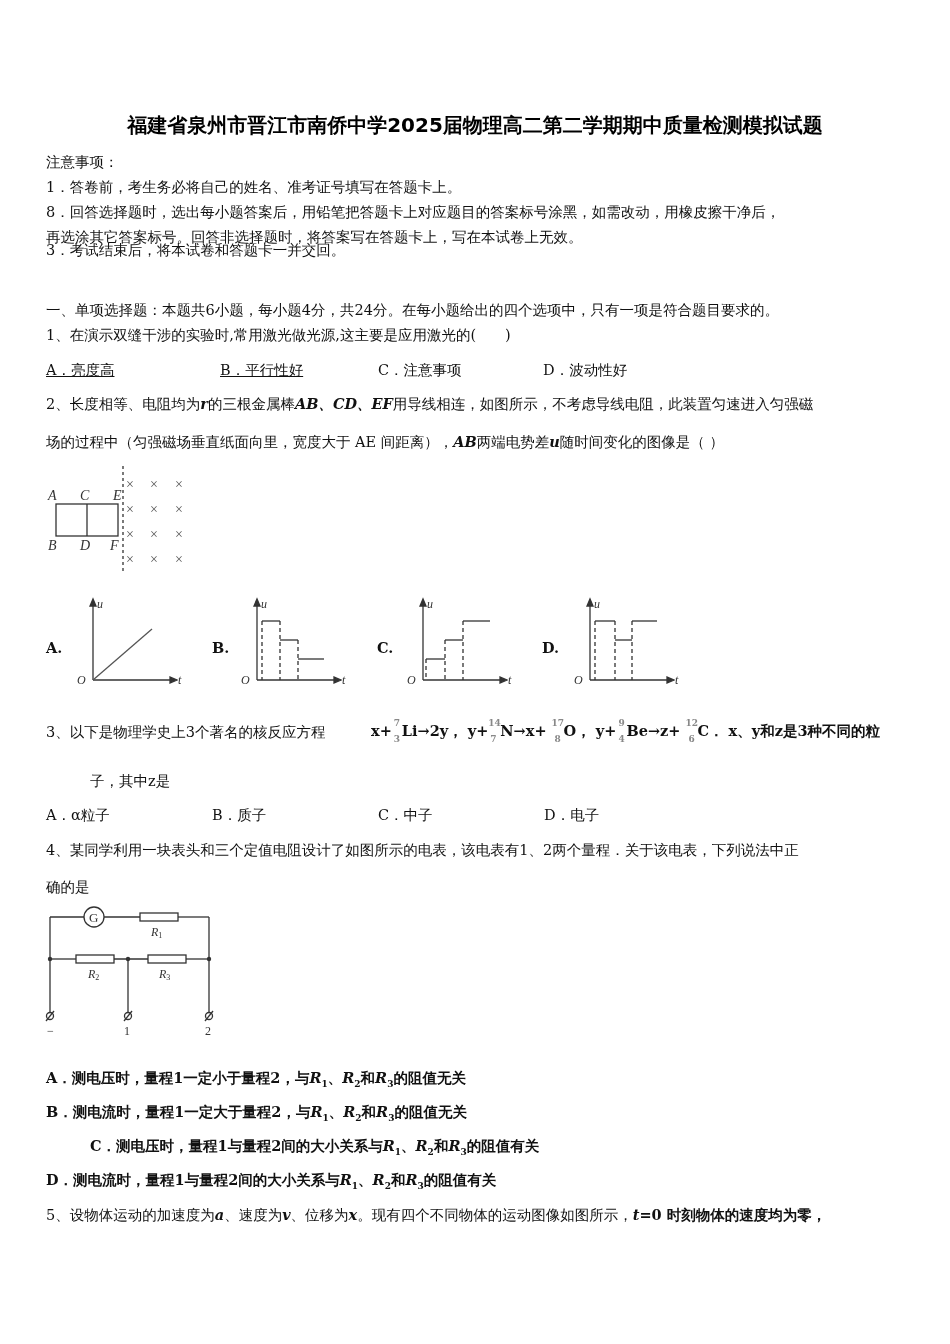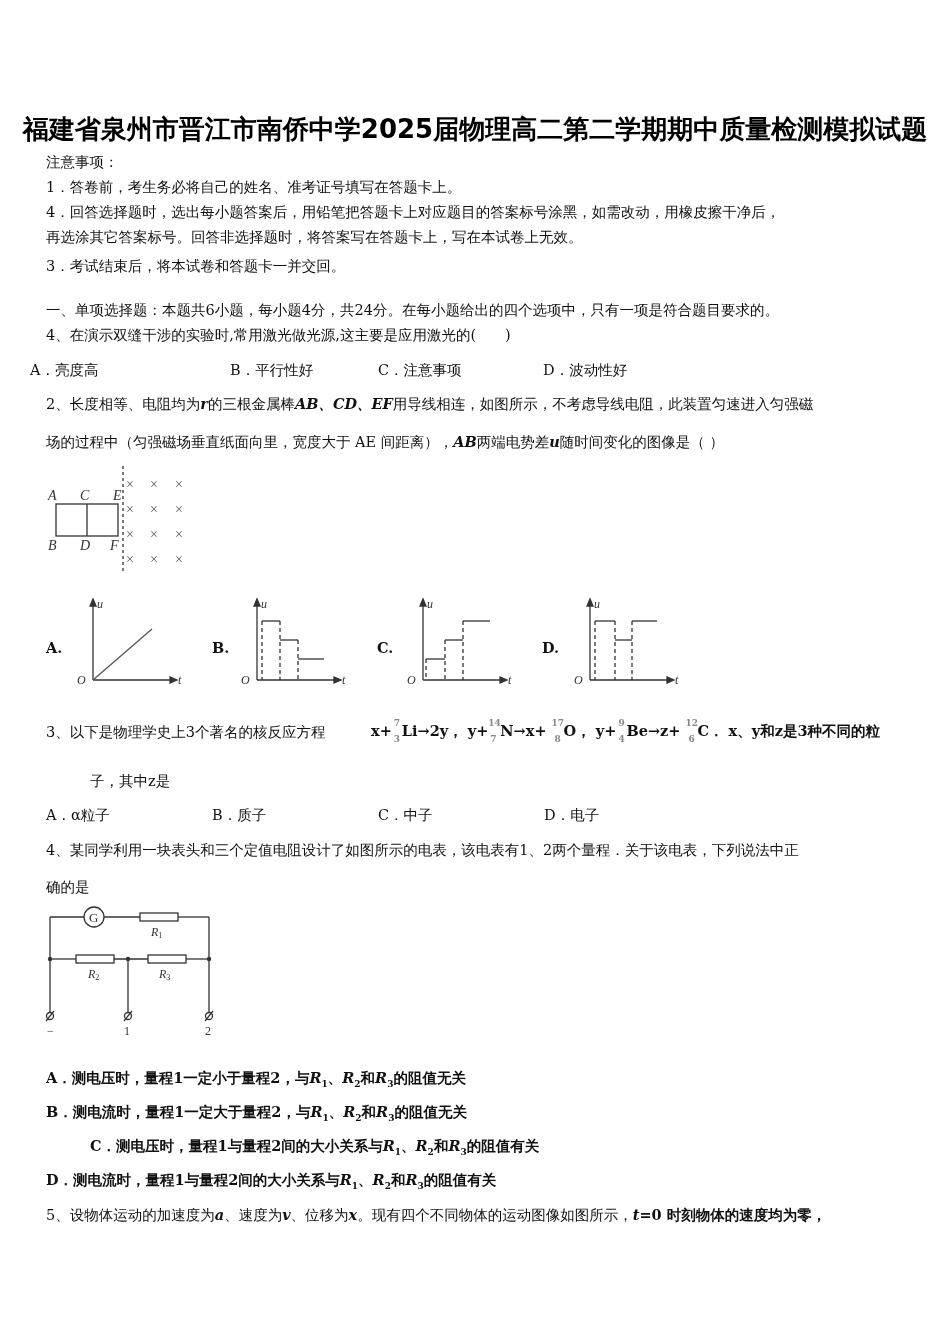--- a/index.html
+++ b/index.html
@@ -5,46 +5,46 @@
     html, body { margin: 0; padding: 0; background: #ffffff; }
     body {
       width: 950px; height: 1344px; position: relative; overflow: hidden;
       font-family: "DejaVu Serif", "Liberation Serif", serif;
       color: #111;
     }
     .abs { position: absolute; white-space: nowrap; }
     .title {
       left: 0; width: 950px; top: 112px; text-align: center;
       font-family: "DejaVu Sans", "Liberation Sans", sans-serif;
-      font-weight: bold; font-size: 26px; letter-spacing: 0px; color: #000;
+      font-weight: bold; font-size: 20px; letter-spacing: 0px; color: #000;
     }
     .txt { font-size: 14.5px; line-height: 20px; }
     .bold { font-weight: bold; }
     .sup-num { position: absolute; font-size: 9px; color: #888; }
     .eqline { font-size: 14.5px; }
     svg text { font-family: "Liberation Serif", "DejaVu Serif", serif; }
     i.var { font-style: italic; font-weight: bold; }
     sub { font-size: 9px; }
   </style>
 </head>
 <body>
 
 <div class="abs title">福建省泉州市晋江市南侨中学2025届物理高二第二学期期中质量检测模拟试题</div>
 
 <div class="abs txt" style="left:46px; top:152px;">注意事项：</div>
 <div class="abs txt" style="left:46px; top:177px;">1．答卷前，考生务必将自己的姓名、准考证号填写在答题卡上。</div>
-<div class="abs txt" style="left:46px; top:202px;">4．回答选择题时，选出每小题答案后，用铅笔把答题卡上对应题目的答案标号涂黑，如需改动，用橡皮擦干净后，</div>
+<div class="abs txt" style="left:46px; top:202px;">8．回答选择题时，选出每小题答案后，用铅笔把答题卡上对应题目的答案标号涂黑，如需改动，用橡皮擦干净后，</div>
 <div class="abs txt" style="left:46px; top:227px;">再选涂其它答案标号。回答非选择题时，将答案写在答题卡上，写在本试卷上无效。</div>
-<div class="abs txt" style="left:46px; top:256px;text-align:right;">3．考试结束后，将本试卷和答题卡一并交回。</div>
+<div class="abs txt" style="left:46px; top:240px;text-align:right;">3．考试结束后，将本试卷和答题卡一并交回。</div>
 
 <div class="abs txt" style="left:46px; top:300px;">一、单项选择题：本题共6小题，每小题4分，共24分。在每小题给出的四个选项中，只有一项是符合题目要求的。</div>
 
-<div class="abs txt" style="left:46px; top:325px;">4、在演示双缝干涉的实验时,常用激光做光源,这主要是应用激光的(　　)</div>
-<div class="abs txt" style="left:30px; top:360px;">A．亮度高</div>
-<div class="abs txt" style="left:230px; top:360px;">B．平行性好</div>
+<div class="abs txt" style="left:46px; top:325px;">1、在演示双缝干涉的实验时,常用激光做光源,这主要是应用激光的(　　)</div>
+<div class="abs txt" style="left:46px; top:360px;text-decoration:underline;">A．亮度高</div>
+<div class="abs txt" style="left:220px; top:360px;text-decoration:underline;">B．平行性好</div>
 <div class="abs txt" style="left:378px; top:360px;">C．注意事项</div>
 <div class="abs txt" style="left:543px; top:360px;">D．波动性好</div>
 
 <div class="abs txt" style="left:46px; top:394px;">
   <span>2、长度相等、电阻均为</span><i class="var">r</i><span>的三根金属棒</span><i class="var">AB、CD、EF</i><span>用导线相连，如图所示，不考虑导线电阻，此装置匀速进入匀强磁</span>
 </div>
 <div class="abs txt" style="left:46px; top:432px;">
   <span>场的过程中（匀强磁场垂直纸面向里，宽度大于 AE 间距离），</span><i class="var">AB</i><span>两端电势差</span><i class="var">u</i><span>随时间变化的图像是（  ）</span>
 </div>
 

